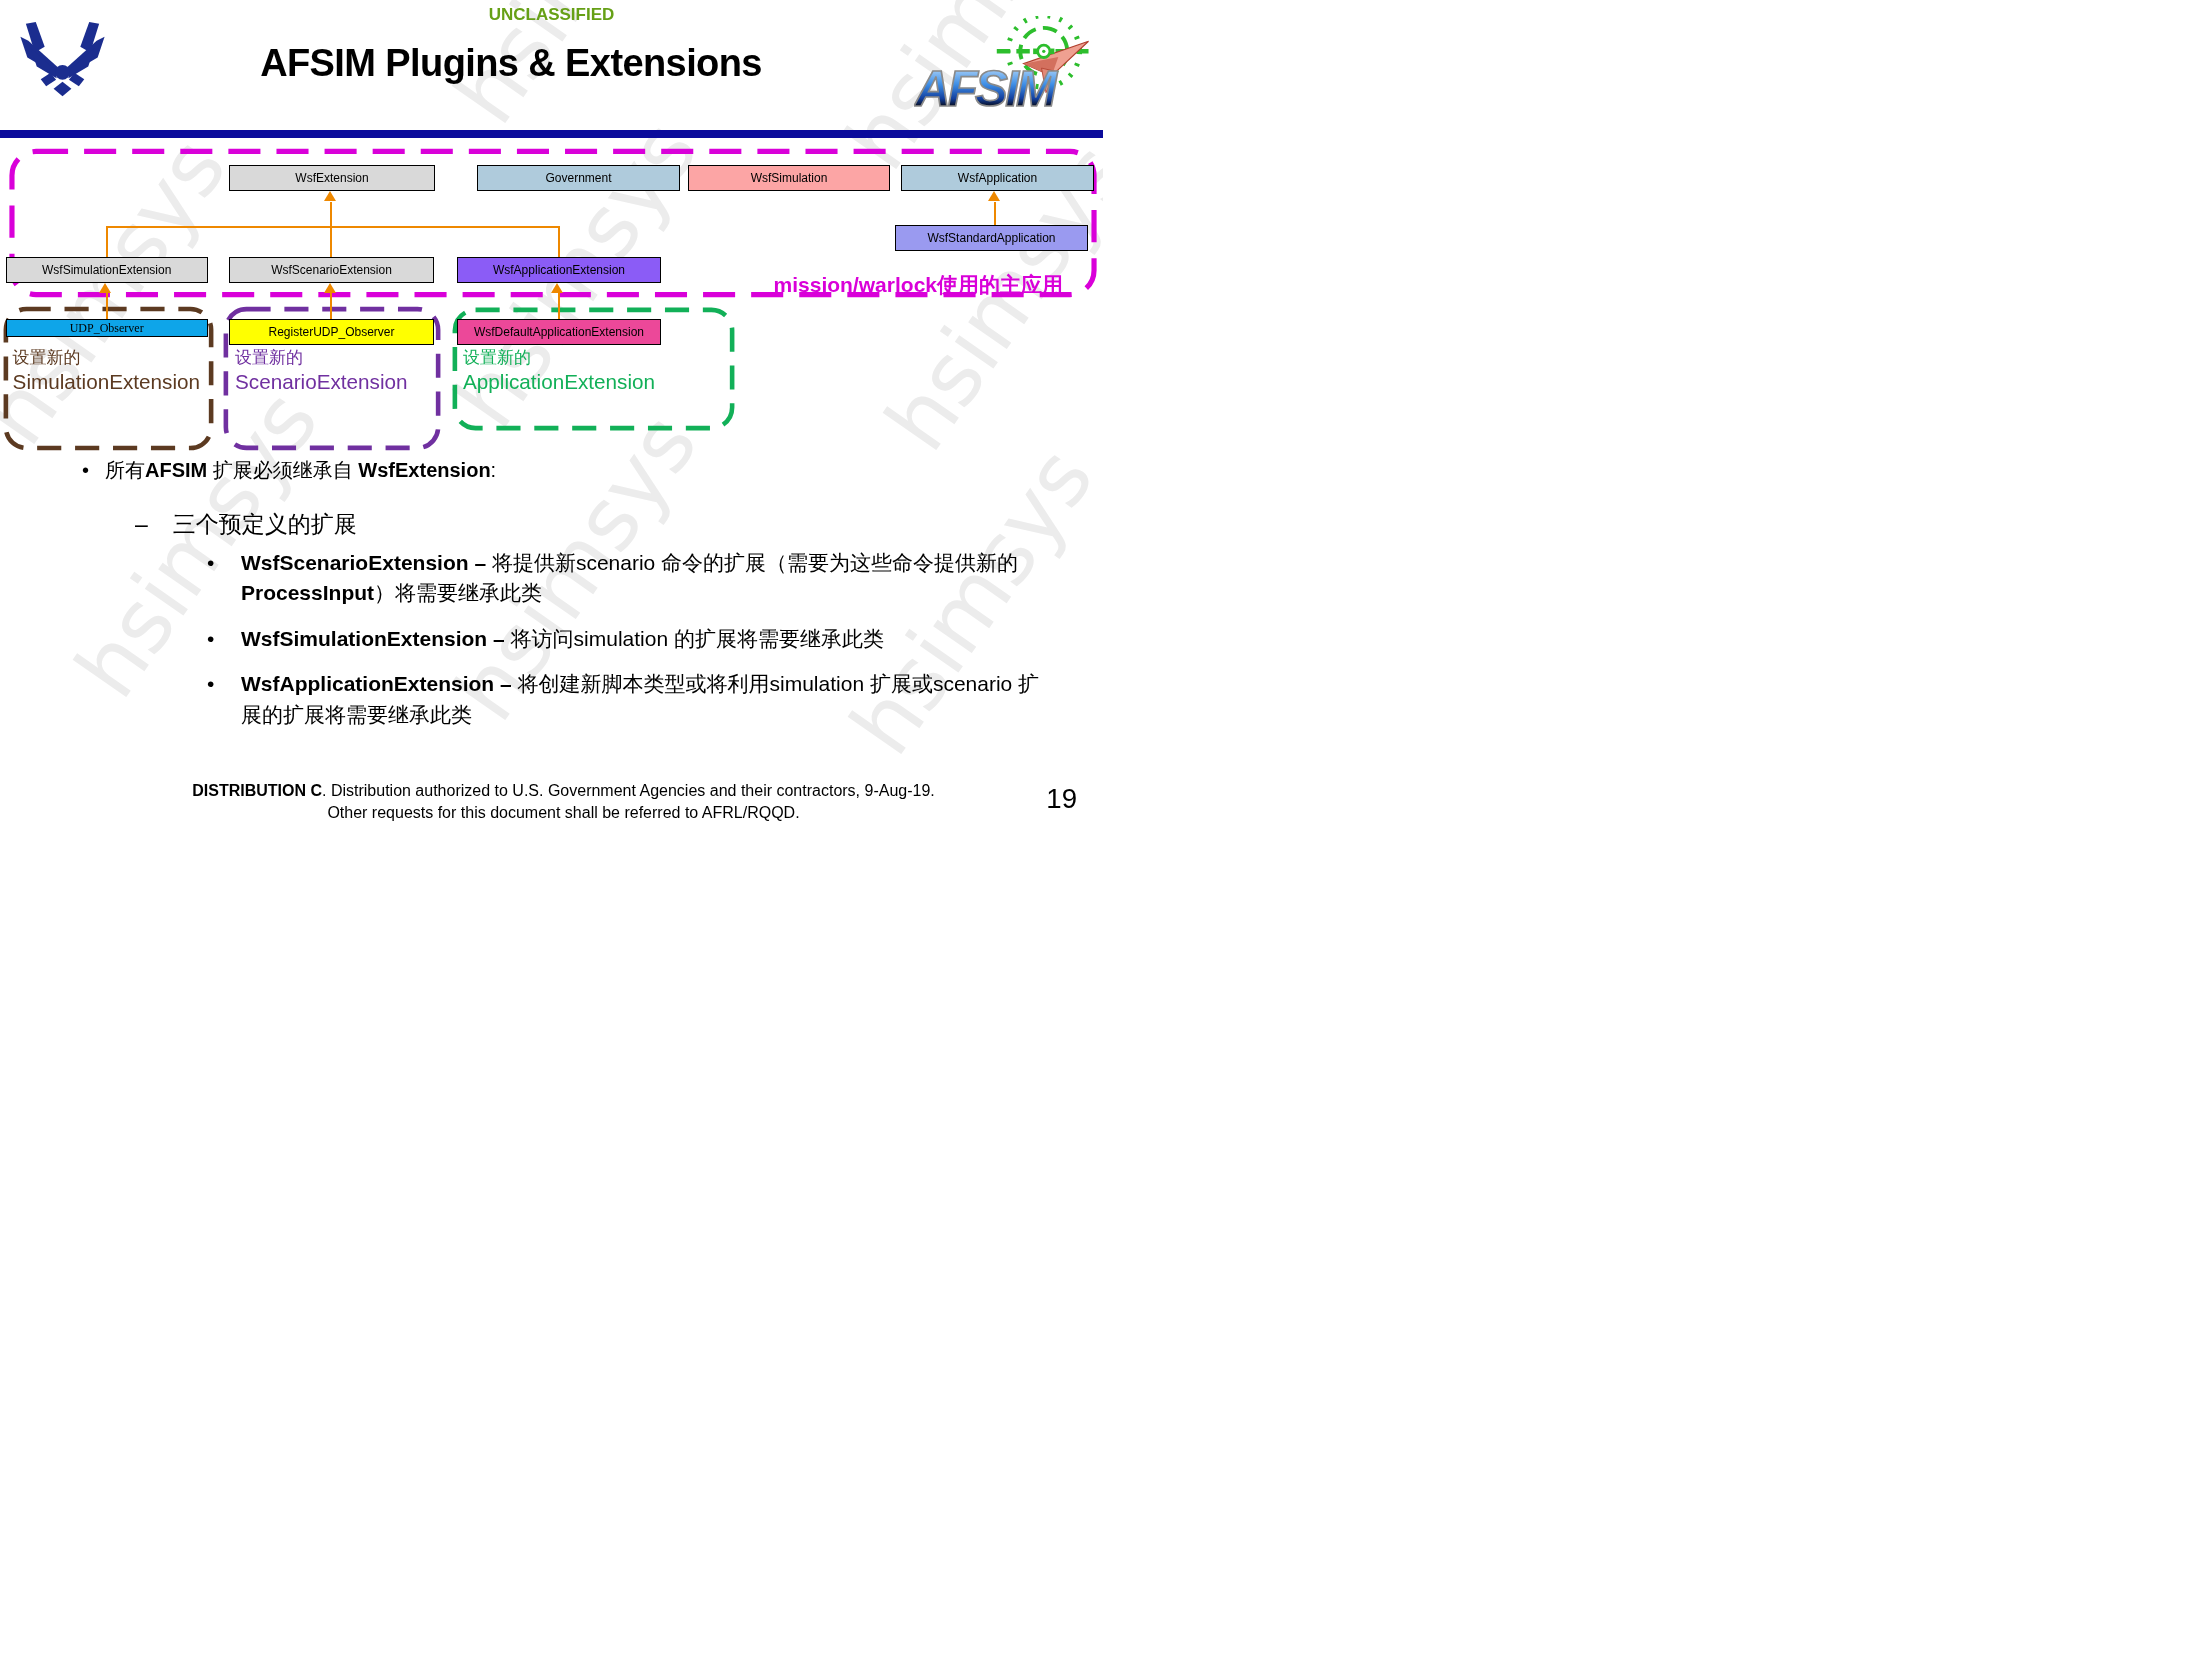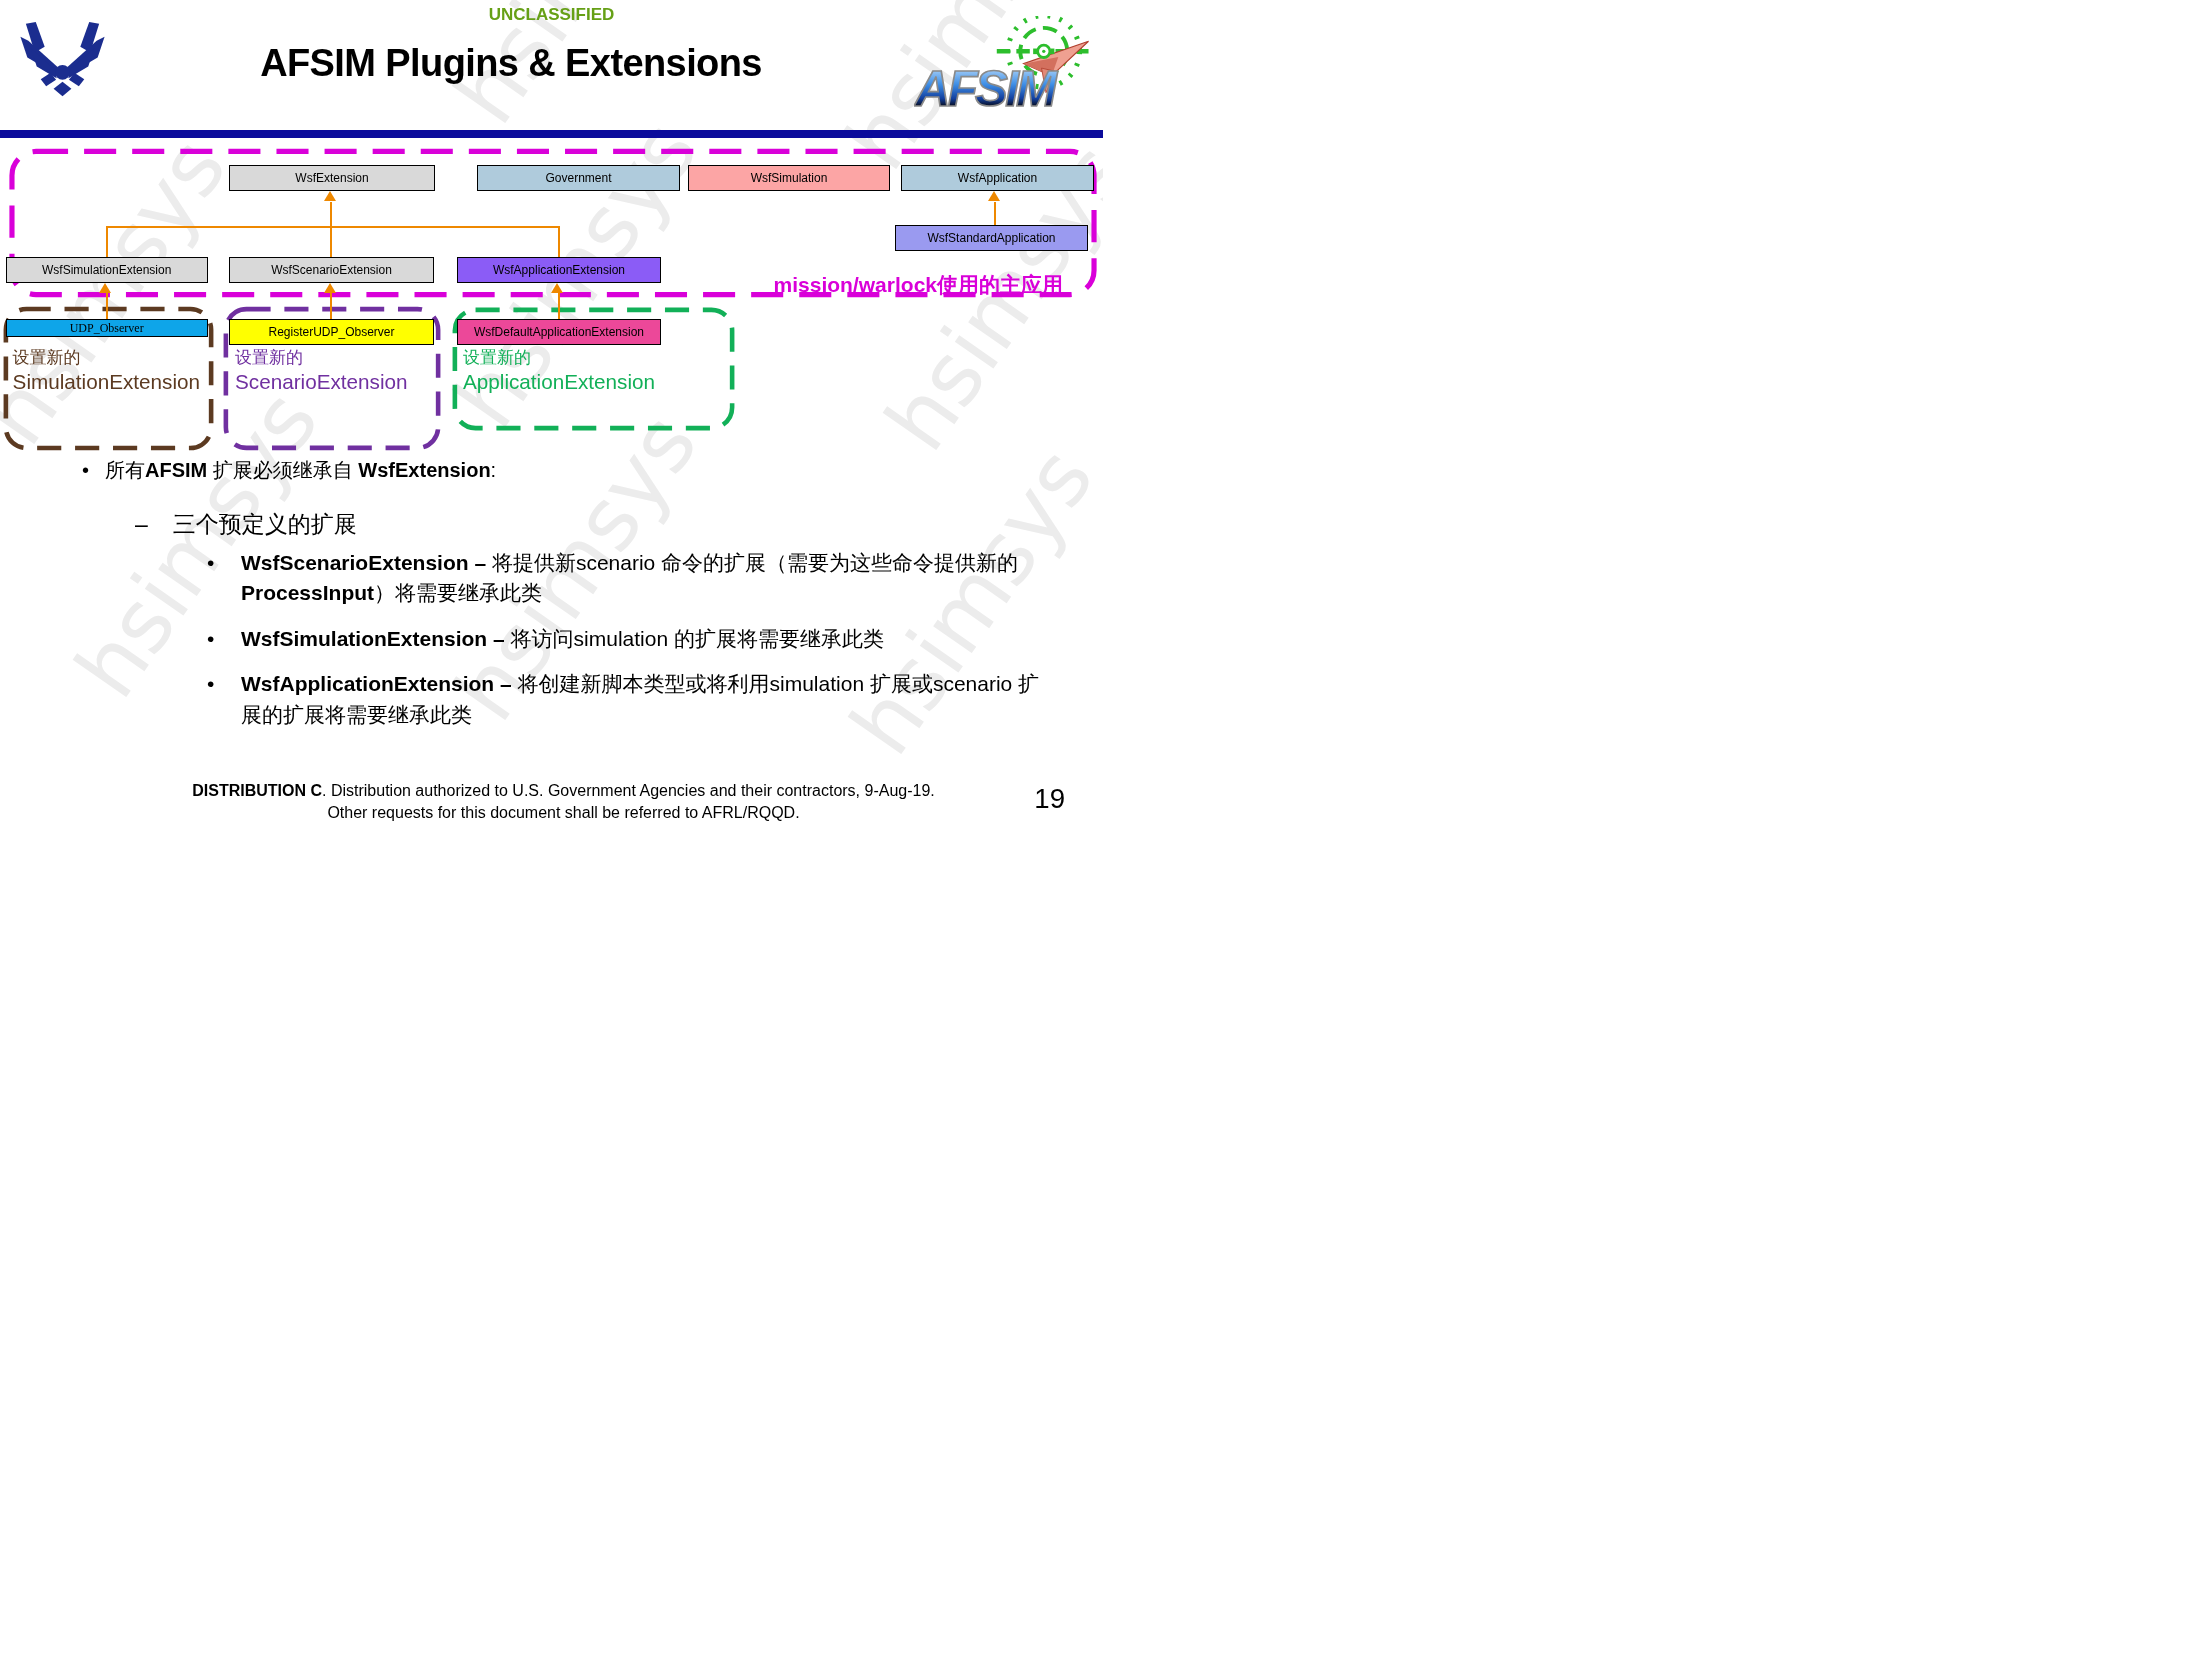--- a/index.html
+++ b/index.html
@@ -35,21 +35,21 @@
   #bullet2{position:absolute;left:135px;top:509px;font-size:23px;z-index:3;}
   #bullet2 .mk{margin-right:25px;}
   #subs{position:absolute;left:207px;top:548px;width:850px;display:flex;
         flex-direction:column;gap:15px;z-index:3;}
   .sub{display:flex;align-items:flex-start;font-size:21px;line-height:1.45;}
   .sub .mk{width:34px;flex:0 0 34px;}
   .sub .txt{width:815px;}
   
   #footer{position:absolute;left:0;right:0;top:780px;text-align:center;font-size:16px;
           line-height:1.35;z-index:3;padding-left:24px;}
-  #page-number{position:absolute;right:38px;top:783px;font-size:27.6px;z-index:3;}
+  #page-number{position:absolute;right:26px;top:783px;font-size:27.6px;z-index:3;}
   svg text{font-family:"Liberation Sans",sans-serif;}
 </style>
 </head>
 <body>
 
 <div id="slide">
 
   <div class="wm" style="left:402px;top:-80px">hsimsys</div>
   <div class="wm" style="left:793px;top:-34px">hsimsys</div>
   <div class="wm" style="left:-69px;top:241px">hsimsys</div>

